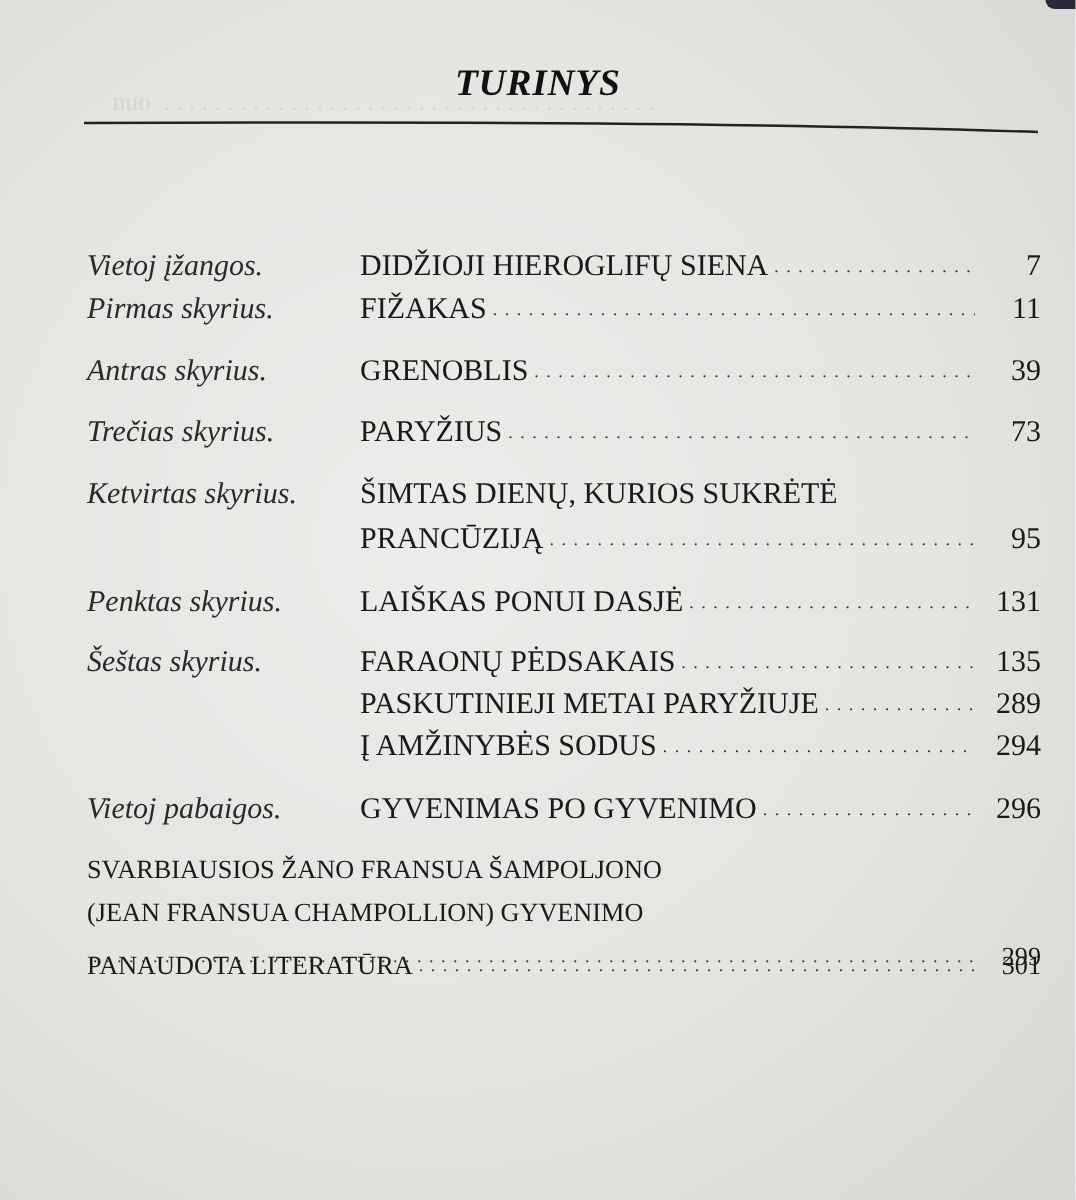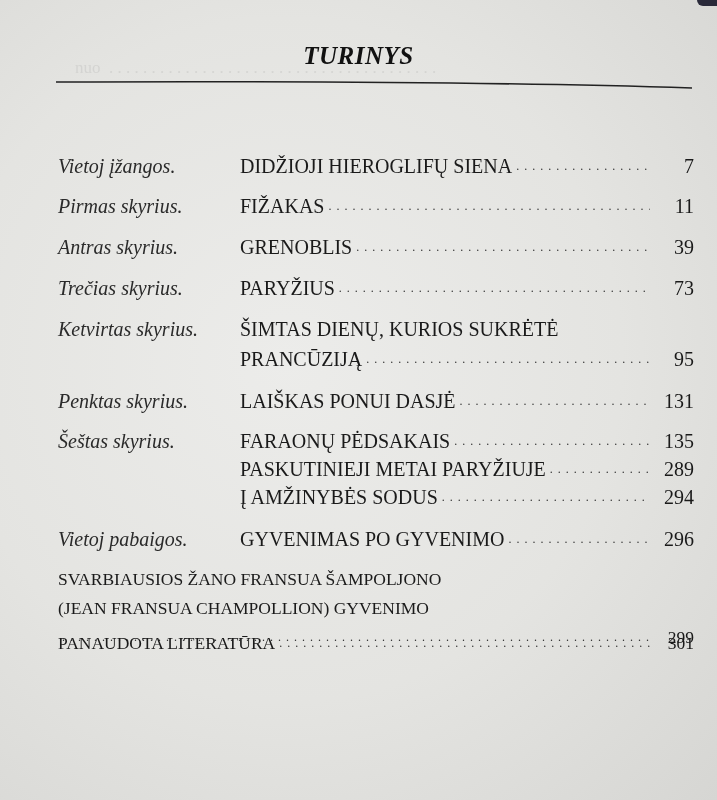--- a/index.html
+++ b/index.html
@@ -58,21 +58,21 @@
 <div class="ghost" style="left:60px;top:152px;">&nbsp;</div>
 
 <div class="title">TURINYS</div>
 
 <svg class="rule" viewBox="0 0 636 12" preserveAspectRatio="none">
   <path d="M0 4 C 250 3, 450 4, 636 10" stroke="#222" stroke-width="1.6" fill="none"></path>
 </svg>
 
 <div class="toc">
 
-  <div class="row" style="top:1px;">
+  <div class="row" style="top:12px;">
     <span class="label">Vietoj įžangos.</span>
     <div class="entry">
         <span class="t">DIDŽIOJI HIEROGLIFŲ SIENA</span>
         <span class="dots"></span>
         <span class="p">7</span>
       </div>
   </div>
 
   <div class="row" style="top:41px;">
     <span class="label">Pirmas skyrius.</span>

